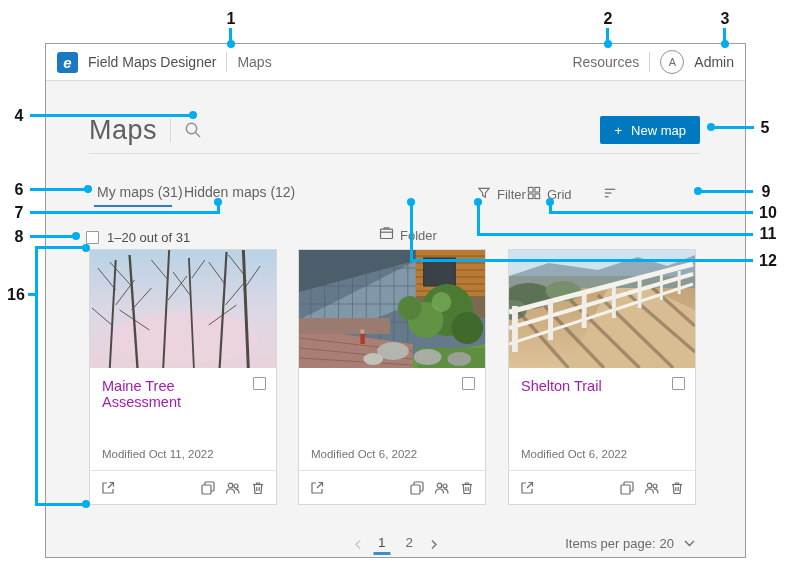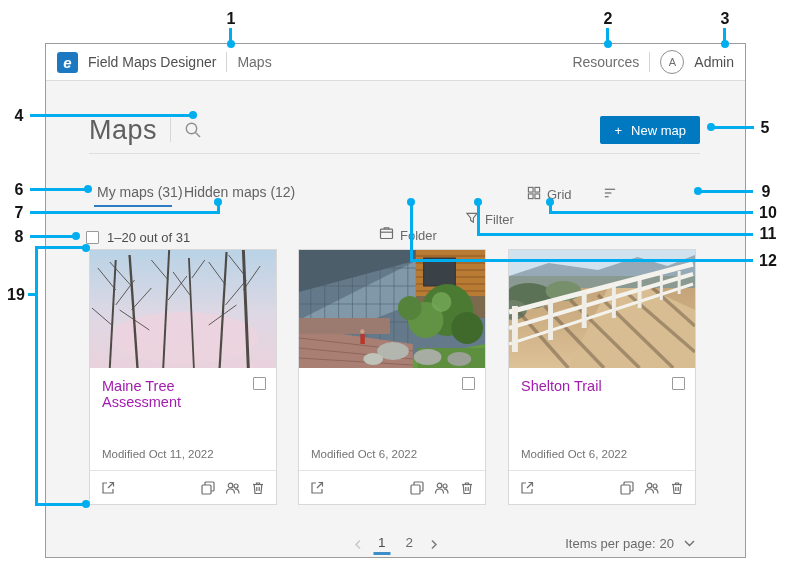--- a/index.html
+++ b/index.html
@@ -40,21 +40,21 @@
   .title-underline { position:absolute; left:43px; right:45px; top:109px; height:1px; background:#dedede; }
 
   
   .meta-row { position:absolute; left:43px; right:45px; top:134px; height:36px; }
   .tab { position:absolute; top:6px; font-size:14px; color:#636363; cursor:pointer; }
   .tab-mymaps { left:8px; }
   .tab-hidden { left:95px; }
   .tab-underline { position:absolute; left:5px; top:27px; width:78px; height:2px; background:#2e7cc1; }
   .tool { position:absolute; top:8px; display:flex; align-items:center; gap:6px;
           font-size:13px; color:#6a6a6a; cursor:pointer; }
-  .tool-folder { left:290px;margin-top:40px; } .tool-filter { left:376px;margin-top:25px; } .tool-grid { left:438px; } .tool-sort { left:514px; }
+  .tool-folder { left:290px;margin-top:40px; } .tool-filter { left:388px; } .tool-grid { left:438px; } .tool-sort { left:514px; }
 
   
   .select-row { position:absolute; left:40px; top:186px; display:flex; align-items:center; gap:8px; }
   .checkbox { width:13px; height:13px; border:1px solid #9a9a9a; background:#fff; border-radius:1px; }
   .select-label { font-size:13px; color:#4c4c4c; }
 
   
   .cards { position:absolute; left:43px; top:205px; width:614px; height:256px; }
   .card { position:absolute; top:0; width:188px; height:256px; background:#fff;
           border:1px solid #d8d8d8; }
@@ -451,21 +451,21 @@
   <span class="cnum" style="left:725px;top:19px;">3</span>
   <span class="cnum" style="left:19px;top:116px;">4</span>
   <span class="cnum" style="left:765px;top:128px;">5</span>
   <span class="cnum" style="left:19px;top:190px;">6</span>
   <span class="cnum" style="left:19px;top:213px;">7</span>
   <span class="cnum" style="left:19px;top:237px;">8</span>
   <span class="cnum" style="left:766px;top:192px;">9</span>
   <span class="cnum" style="left:768px;top:213px;">10</span>
   <span class="cnum" style="left:768px;top:234px;">11</span>
   <span class="cnum" style="left:768px;top:261px;">12</span>
-  <span class="cnum" style="left:16px;top:295px;">19</span>
+  <span class="cnum" style="left:16px;top:295px;">16</span>
 
   <div class="cl v" style="left:229px;top:28px;height:15px;"></div>
   <div class="cdot" style="left:227px;top:40px;"></div>
   <div class="cl v" style="left:606px;top:28px;height:15px;"></div>
   <div class="cdot" style="left:604px;top:40px;"></div>
   <div class="cl v" style="left:723px;top:28px;height:15px;"></div>
   <div class="cdot" style="left:721px;top:40px;"></div>
 
   <div class="cl h" style="left:30px;top:114px;width:162px;"></div>
   <div class="cdot" style="left:189px;top:111px;"></div>

